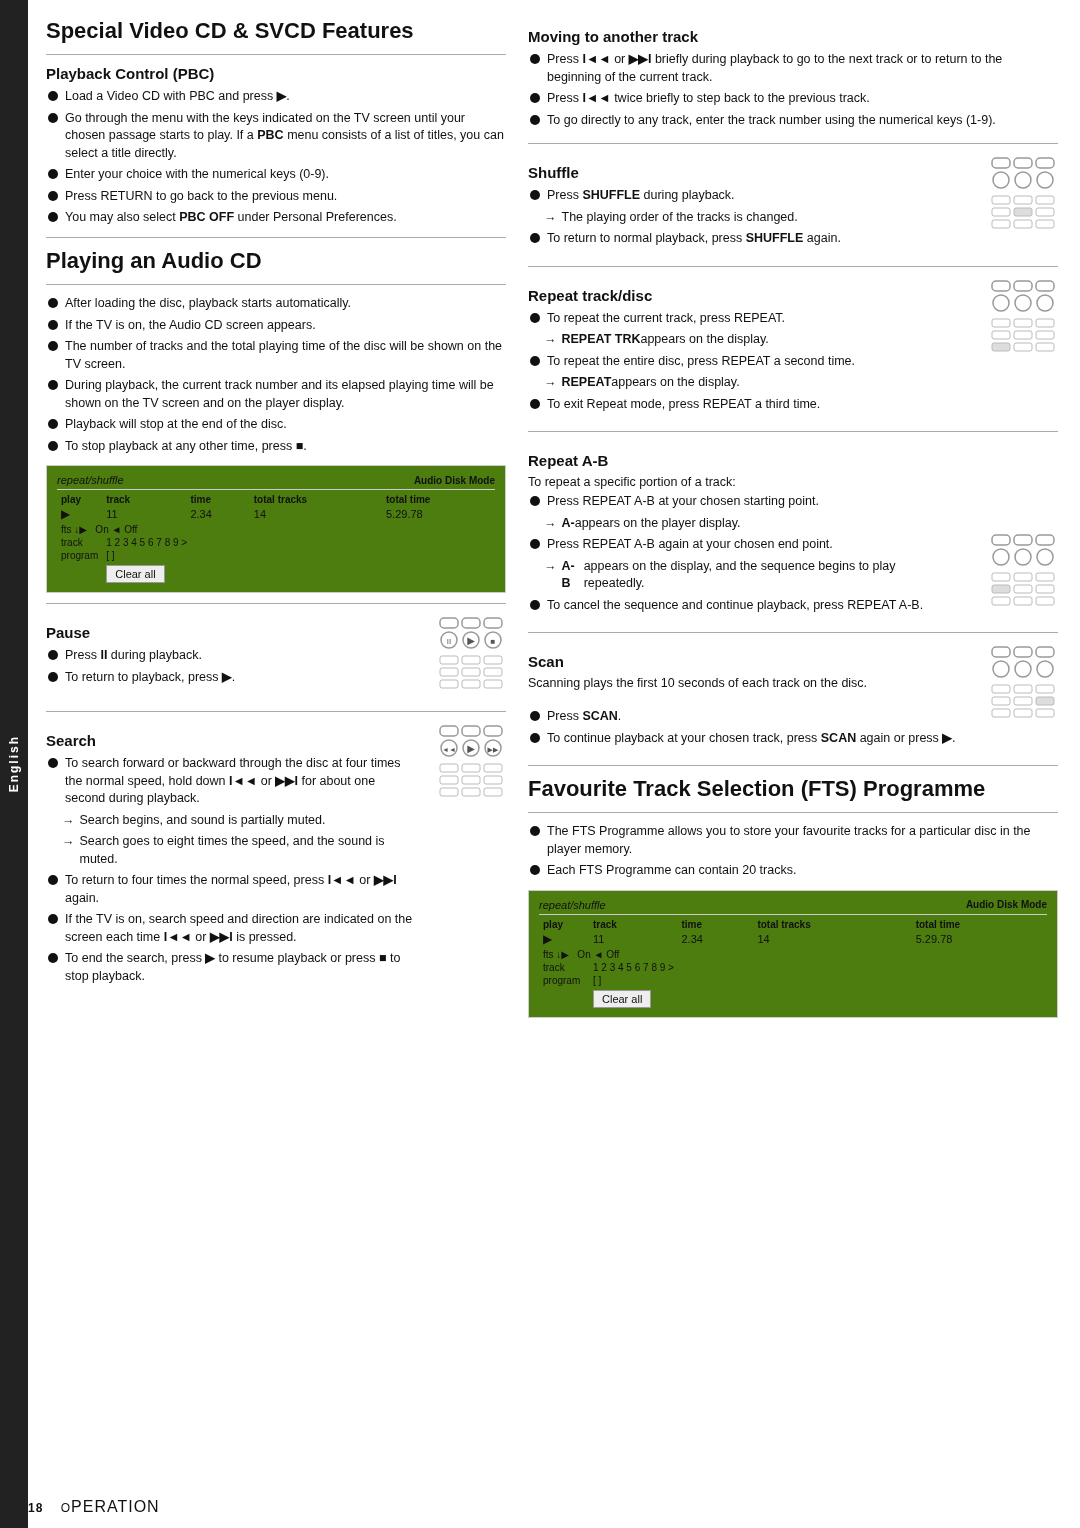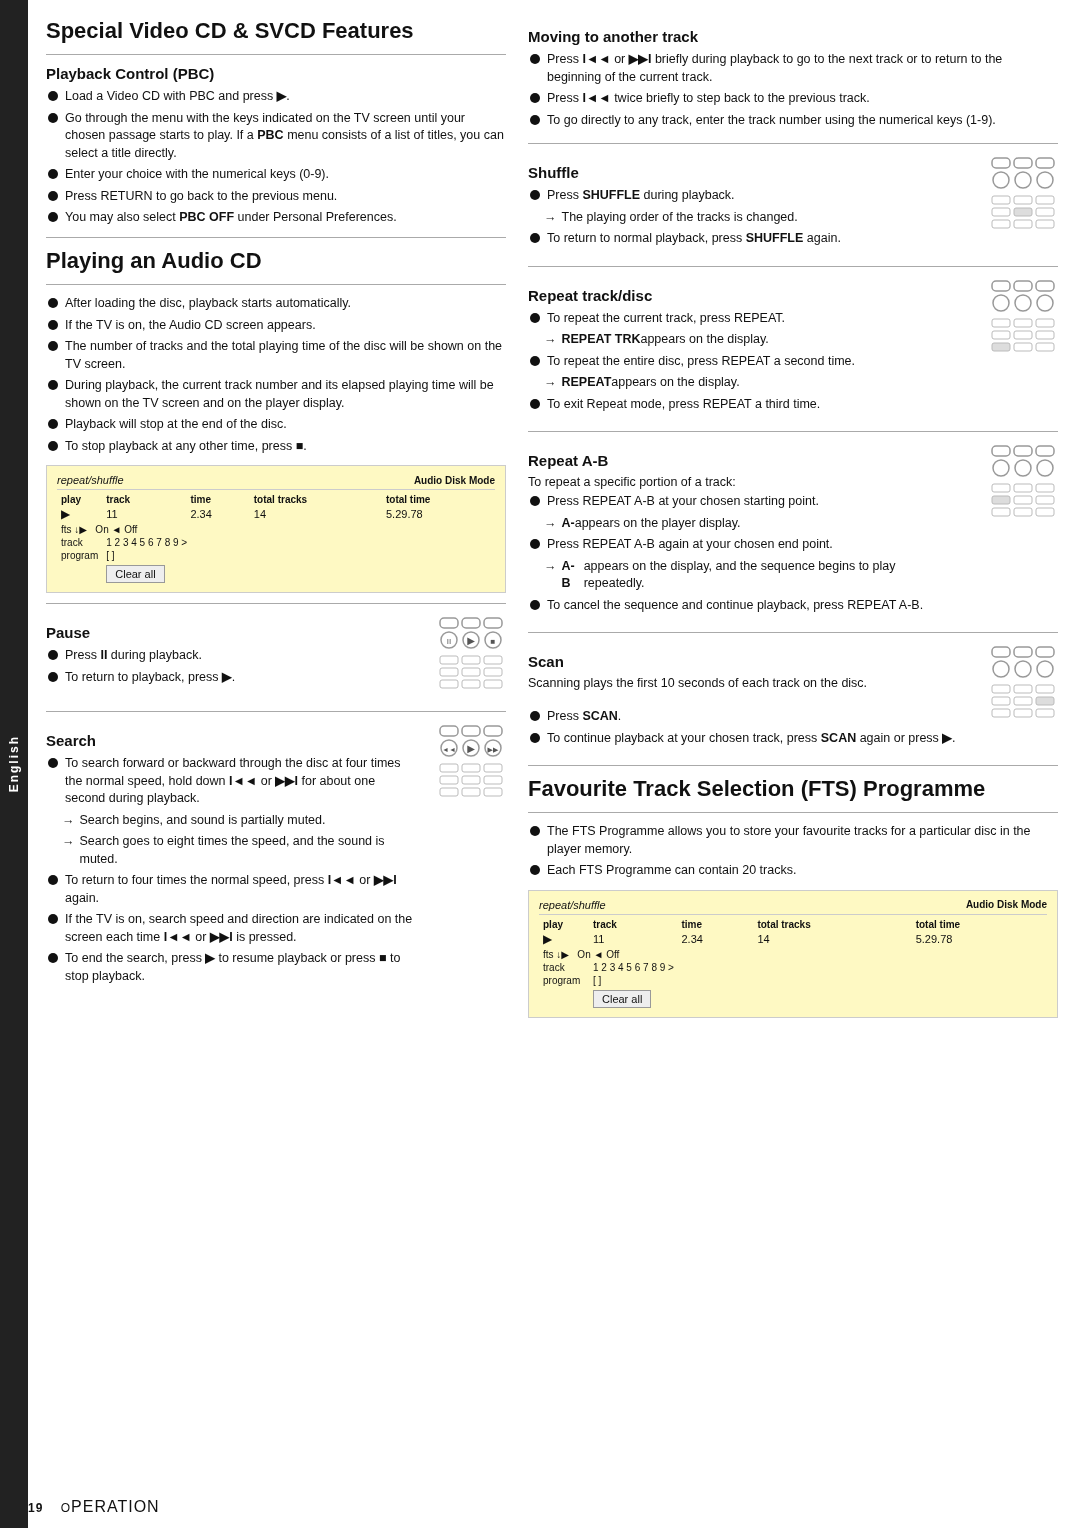--- a/index.html
+++ b/index.html
@@ -93,21 +93,21 @@
     .arrow-item::before {
       content: "→";
       margin-right: 5px;
       flex-shrink: 0;
     }
     .audio-display-box {
       border: 1px solid #ccc;
       padding: 8px 10px;
       margin: 10px 0;
       font-size: 11px;
-      background: #fef9c3;
+      background: #4d7c0f;
     }
     .audio-display-box table {
       width: 100%;
       border-collapse: collapse;
       font-size: 11px;
     }
     .audio-display-box td {
       padding: 1px 4px;
     }
     .clear-all-btn {
@@ -474,21 +474,21 @@
               <rect x="24" y="66" width="18" height="8" rx="2" fill="none" stroke="#bbb" stroke-width="1"></rect>
               <rect x="46" y="66" width="18" height="8" rx="2" fill="none" stroke="#bbb" stroke-width="1"></rect>
             </svg>
           </div>
         </div>
       </div>
 
       <hr class="divider">
 
       <div class="right-section">
-        <div style="display:flex; align-items:flex-start; gap:21px;">
+        <div style="display:flex; align-items:flex-end; gap:21px;">
           <div style="flex:1;">
             <h2 class="sub-section">Repeat A-B</h2>
             <p style="font-size:12.5px; margin-bottom:4px;">To repeat a specific portion of a track:</p>
             <ul class="bullet-list">
               <li>
                   <span class="bullet"></span>
                   <span>Press REPEAT A-B at your chosen starting point.</span>
                 </li>
               <div class="arrow-item"><strong>A-</strong> appears on the player display.</div>
               <li>
@@ -621,18 +621,18 @@
             </tr>
           </tbody>
             </table>
         </div>
       </div>
 
     </div>
   </div>
 
   <div class="footer-line">
-    <span class="page-num">19</span>
+    <span class="page-num">18</span>
     &nbsp;&nbsp;
     <span style="font-variant: small-caps; font-weight: normal;">O<span style="font-size:16px;">PERATION</span></span>
   </div>
 
 </div>
 
 </body></html>

